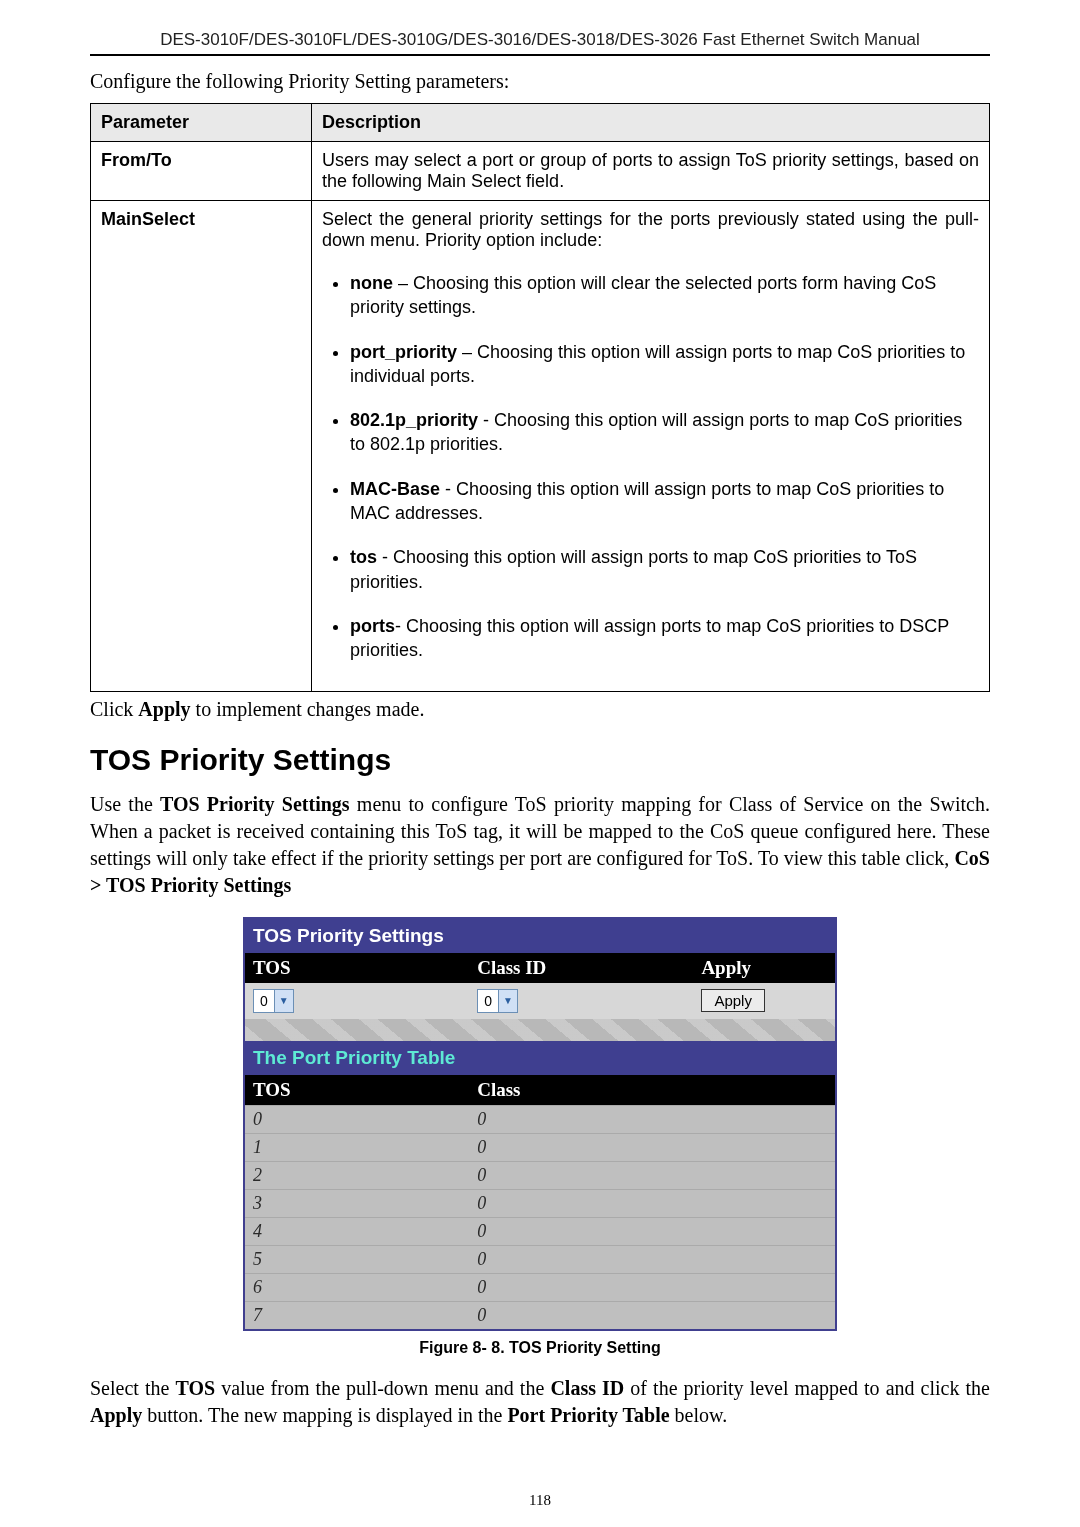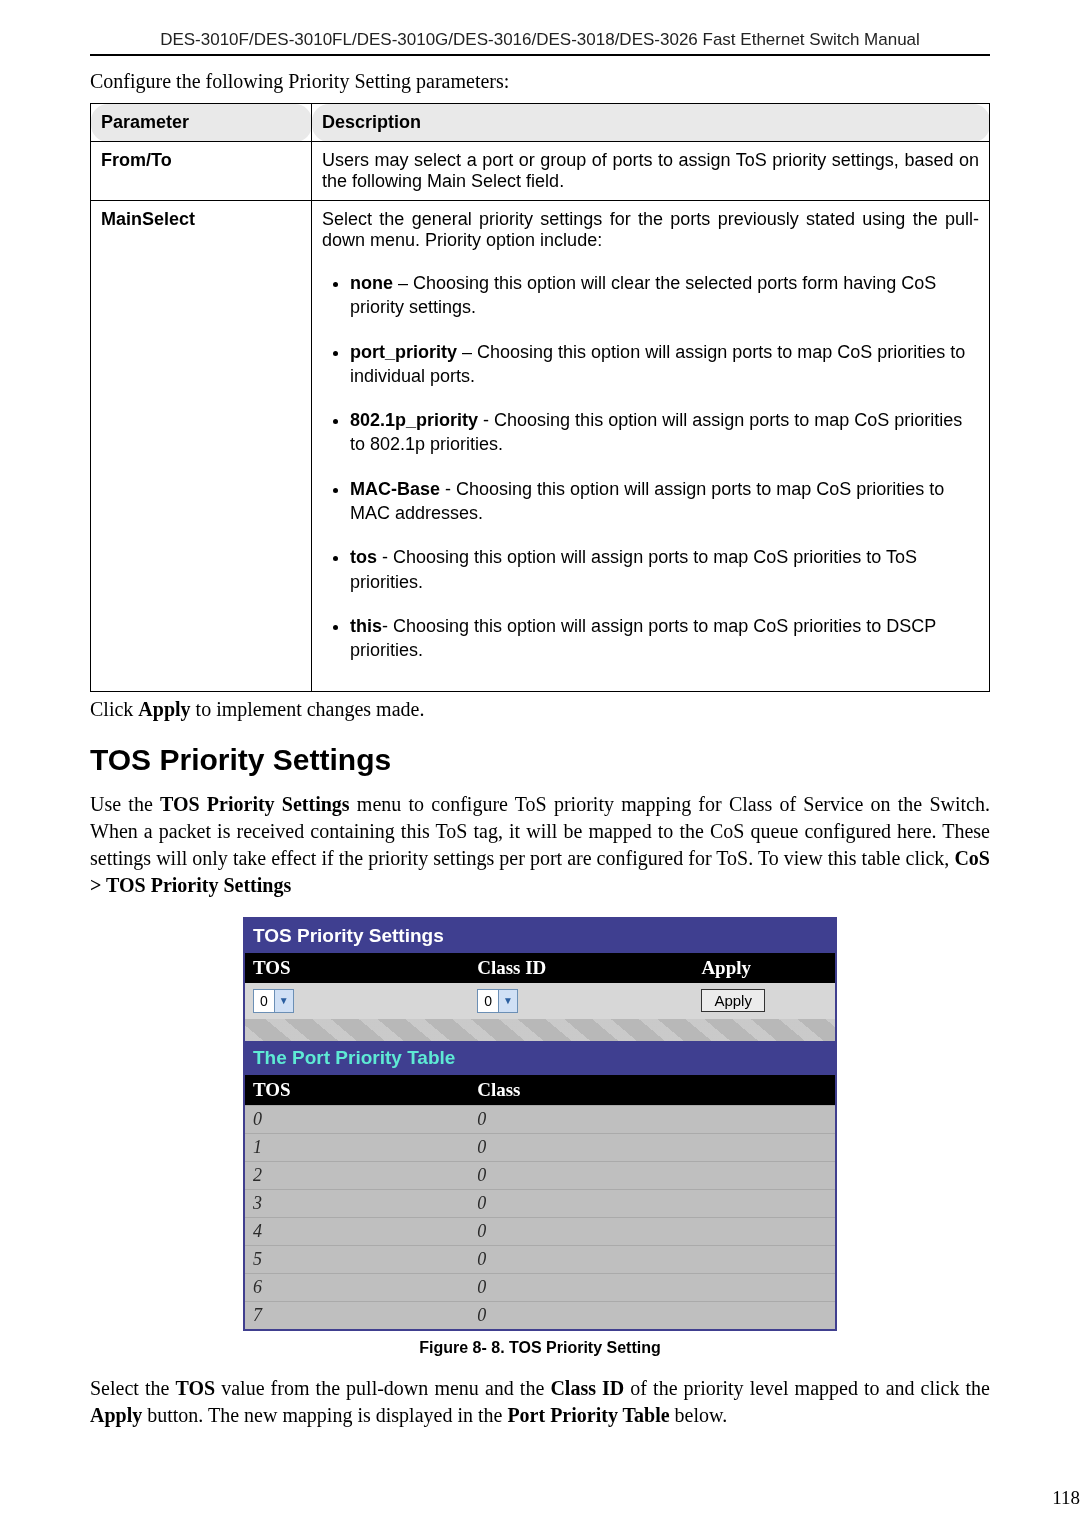--- a/index.html
+++ b/index.html
@@ -41,21 +41,20 @@
   }
   table.param th, table.param td {
     border: 1px solid #000;
     padding: 8px 10px;
     vertical-align: top;
   }
   table.param th {
     background: #e9e9e9;
     text-align: left;
     font-weight: bold;
-    border-radius: 17px;
   }
   table.param td.label {
     width: 200px;
     font-weight: bold;
   }
   table.param td.desc {
     text-align: justify;
   }
   ul.bullets {
     margin: 8px 0 0 0;
@@ -177,22 +176,22 @@
     font-size: 16px;
     font-weight: bold;
     text-align: center;
     margin: 8px 0 18px 0;
   }
   .page-num {
     position: absolute;
     bottom: 18px;
     left: 0;
     right: 0;
-    text-align: right;
-    font-size: 19px;
+    text-align: center;
+    font-size: 15px;
   }
 </style>
 </head>
 <body>
 
 <div class="page">
 
   <div class="running-head">DES-3010F/DES-3010FL/DES-3010G/DES-3016/DES-3018/DES-3026 Fast Ethernet Switch Manual</div>
   <hr class="rule">
 
@@ -213,21 +212,21 @@
       <tr>
         <td class="label">MainSelect</td>
         <td class="desc">
           <span>Select the general priority settings for the ports previously stated using the pull-down menu. Priority option include:</span>
           <ul class="bullets">
             <li><b>none</b><span> – </span><span>Choosing this option will clear the selected ports form having CoS priority settings.</span></li>
             <li><b>port_priority</b><span> – </span><span>Choosing this option will assign ports to map CoS priorities to individual ports.</span></li>
             <li><b>802.1p_priority</b><span> - </span><span>Choosing this option will assign ports to map CoS priorities to 802.1p priorities.</span></li>
             <li><b>MAC-Base</b><span> - </span><span>Choosing this option will assign ports to map CoS priorities to MAC addresses.</span></li>
             <li><b>tos</b><span> - </span><span>Choosing this option will assign ports to map CoS priorities to ToS priorities.</span></li>
-            <li><b>this</b><span>- </span><span>Choosing this option will assign ports to map CoS priorities to DSCP priorities.</span></li>
+            <li><b>ports</b><span>- </span><span>Choosing this option will assign ports to map CoS priorities to DSCP priorities.</span></li>
           </ul>
         </td>
       </tr>
     </tbody>
   </table>
 
   <p class="after-table">
     <span>Click </span><b>Apply</b><span> to implement changes made.</span>
   </p>
 

